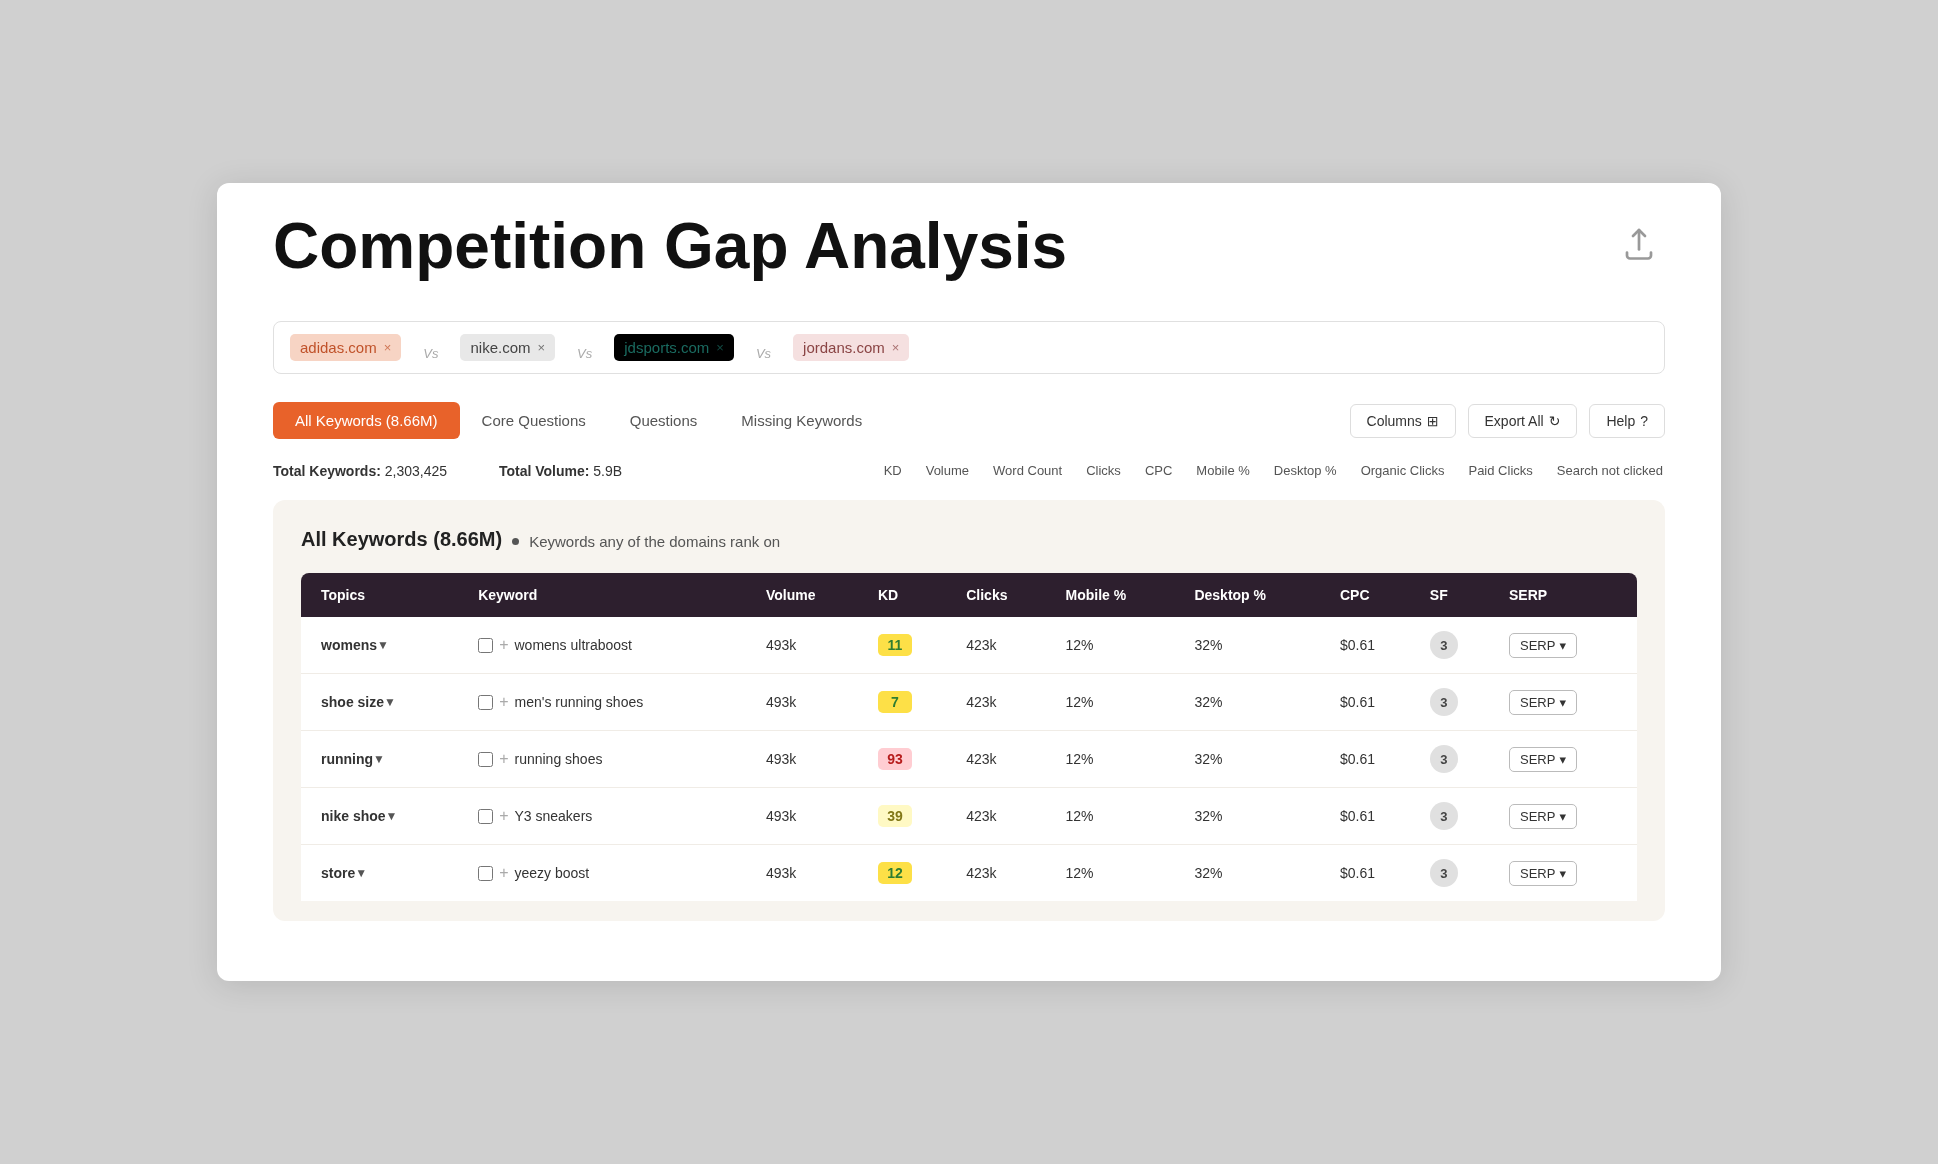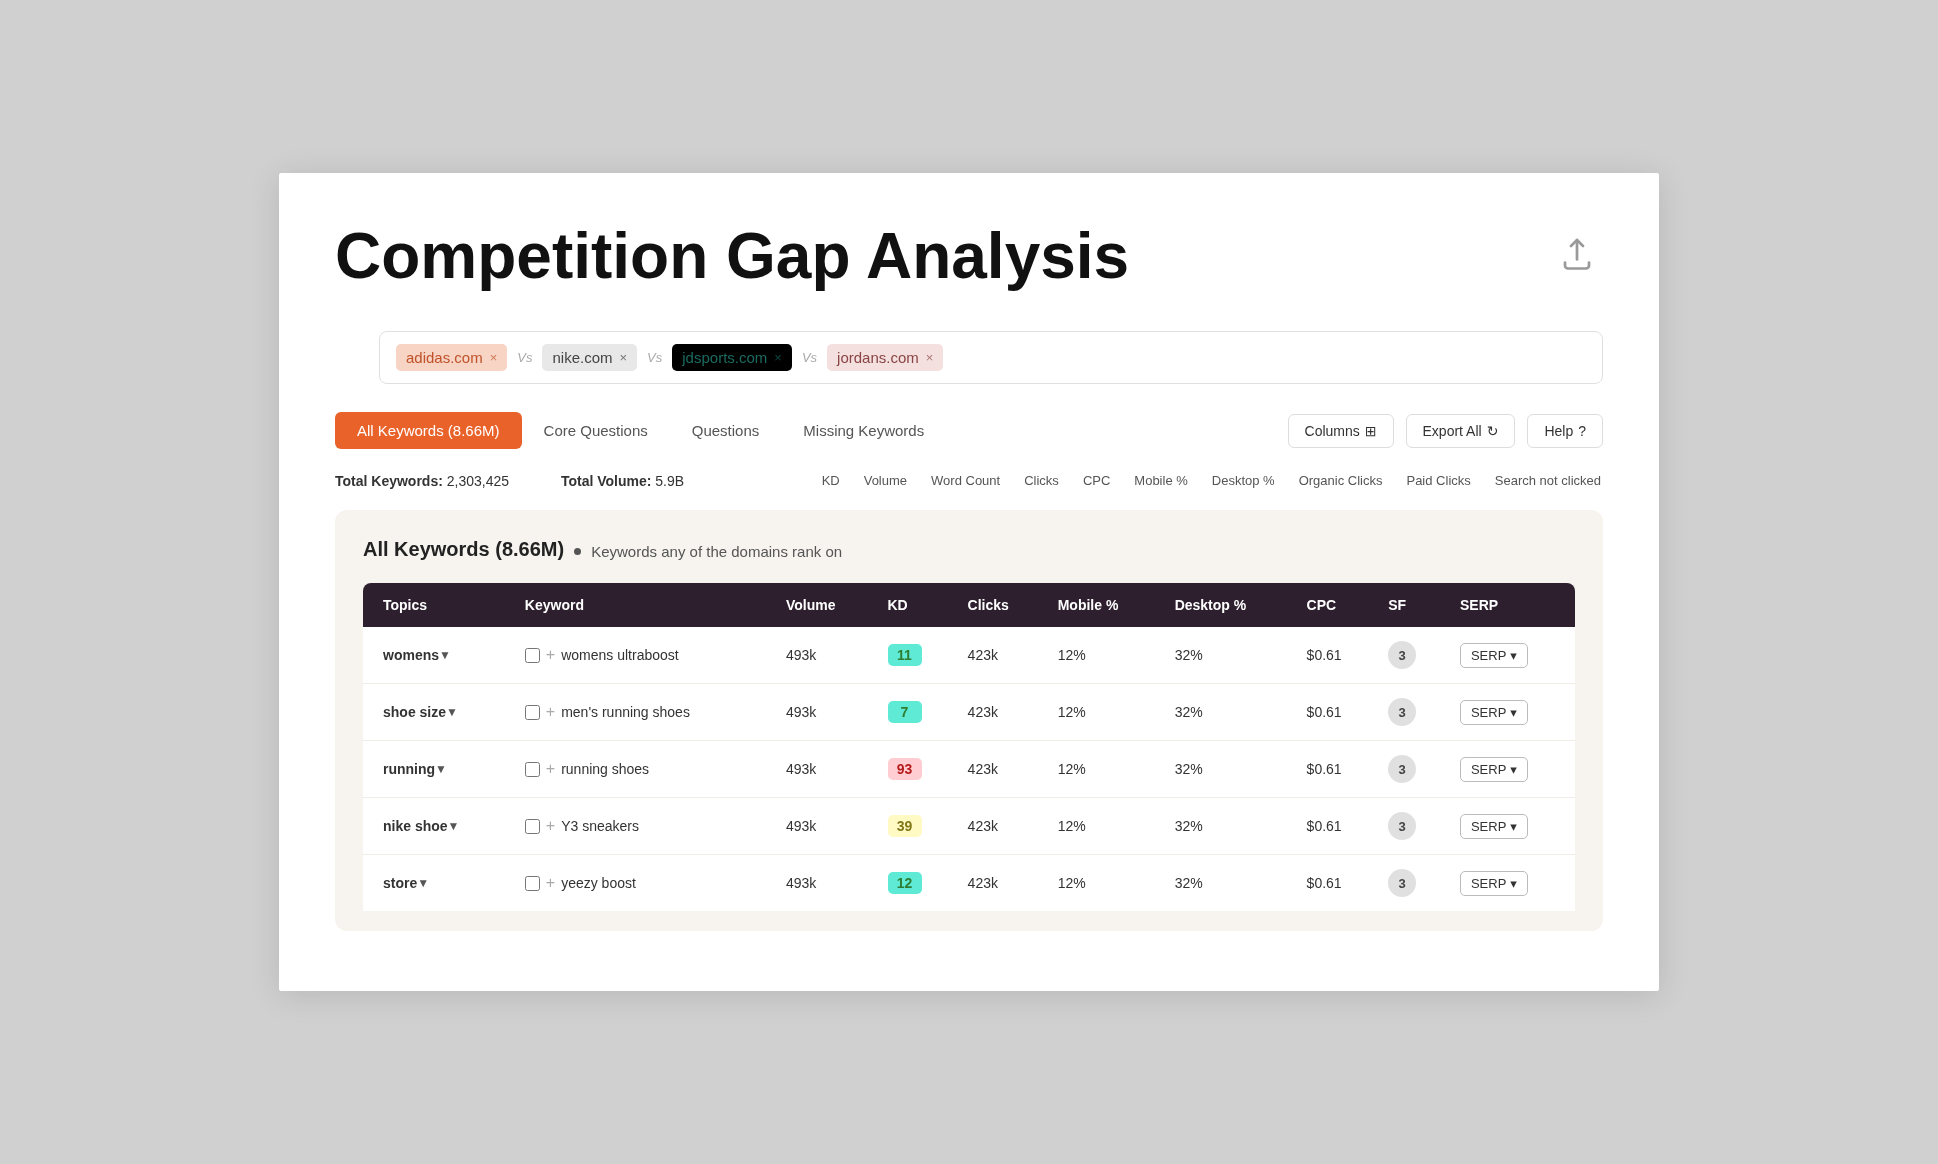--- a/index.html
+++ b/index.html
@@ -6,23 +6,23 @@
     body {
       background: #d0d0d0;
       display: flex;
       align-items: center;
       justify-content: center;
       min-height: 100vh;
       font-family: -apple-system, BlinkMacSystemFont, 'Segoe UI', Helvetica, Arial, sans-serif;
     }
     .card {
       background: #fff;
-      border-radius: 2px;
-      width: 1380px;
-      padding: 48px 56px 60px 56px;
+      border-radius: 12px;
+      width: 1504px;
+      padding: 28px 56px 60px 56px;
       box-shadow: 0 4px 32px rgba(0,0,0,0.12);
       position: relative;
     }
     .header-row {
       display: flex;
       align-items: flex-start;
       justify-content: space-between;
       margin-bottom: 40px;
     }
     .page-title {
@@ -39,28 +39,27 @@
       color: #999;
       margin-top: 8px;
     }
     .export-icon-btn svg {
       width: 36px;
       height: 36px;
     }
     
     .domain-row {
       display: flex;
-      align-items: center;
-      gap: 8px;
+      align-items: flex-end;
+      gap: 20px;
       border: 1.5px solid #e0e0e0;
       border-radius: 8px;
       padding: 12px 16px;
       margin-bottom: 28px;
       flex-wrap: wrap;
-      margin-left: 44px;
     }
     .domain-tag {
       display: flex;
       align-items: center;
       gap: 5px;
       border-radius: 5px;
       padding: 5px 10px;
       font-size: 15px;
       font-weight: 500;
     }
@@ -233,21 +232,21 @@
     }
     .kd-badge {
       display: inline-block;
       min-width: 34px;
       padding: 3px 8px;
       border-radius: 5px;
       font-weight: 700;
       font-size: 14px;
       text-align: center;
     }
-    .kd-green { background: #5eead4; color: #2e7d32; }
+    .kd-green { background: #fde047; color: #2e7d32; }
     .kd-red   { background: #ffcdd2; color: #b71c1c; }
     .kd-yellow { background: #fff9c4; color: #827717; }
 
     .sf-badge {
       display: inline-flex;
       align-items: center;
       justify-content: center;
       width: 28px; height: 28px;
       border-radius: 50%;
       background: #e0e0e0;

